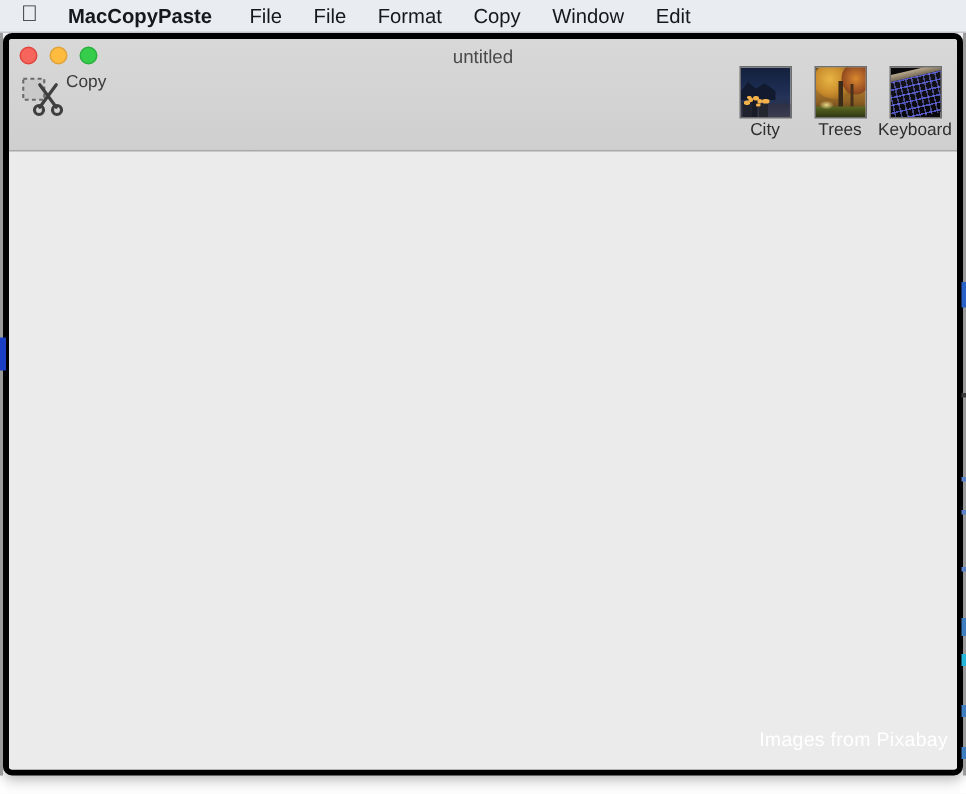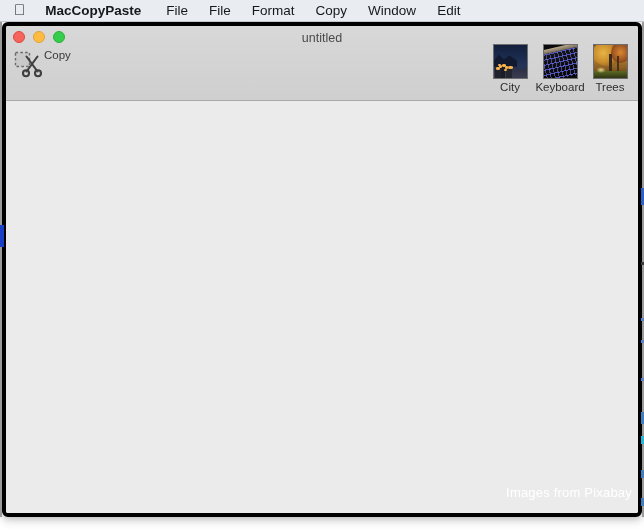--- a/index.html
+++ b/index.html
@@ -317,45 +317,45 @@
             <span class="lamp" style="left:14%; bottom:36%; width:3px; height:2px;"></span>
             <span class="lamp" style="left:31%; bottom:22%; width:3px; height:2px;"></span>
           </span>
         </span>
         <span class="lbl">City</span>
       </div>
 
 
       <div class="thumb-btn">
         <span class="thumb">
-          <span class="art art-keyboard">
-            <span class="topedge"></span>
-            <span class="deck">
-              <span class="rows"></span>
-              <span class="cols"></span>
-            </span>
-          </span>
-        </span>
-        <span class="lbl">Keyboard</span>
-      </div>
-
-      <div class="thumb-btn">
-        <span class="thumb">
           <span class="art art-trees">
             <span class="canopy"></span>
             <span class="canopy2"></span>
             <span class="trunk"></span>
             <span class="trunk2"></span>
             <span class="grass"></span>
             <span class="glow"></span>
           </span>
         </span>
         <span class="lbl">Trees</span>
       </div>
 
+      <div class="thumb-btn">
+        <span class="thumb">
+          <span class="art art-keyboard">
+            <span class="topedge"></span>
+            <span class="deck">
+              <span class="rows"></span>
+              <span class="cols"></span>
+            </span>
+          </span>
+        </span>
+        <span class="lbl">Keyboard</span>
+      </div>
+
     </div>
   </div>
 
   <div id="content">
     <div id="watermark">Images from Pixabay</div>
   </div>
 
 </div>
 
 <div id="rail-left"></div>

